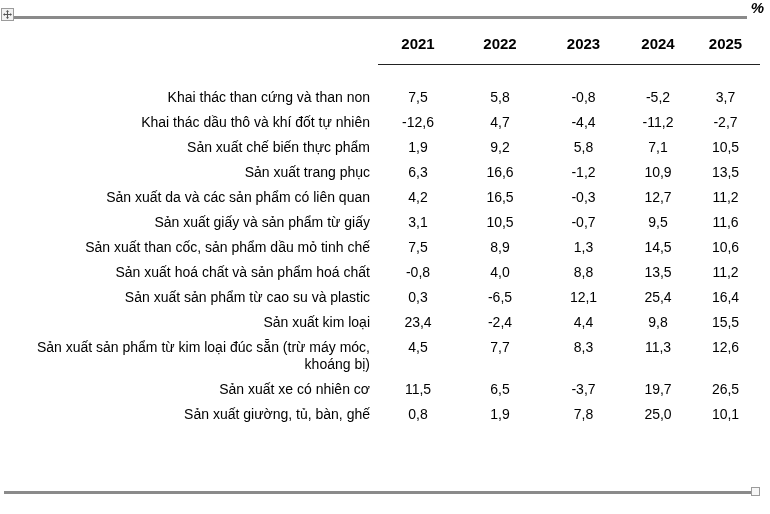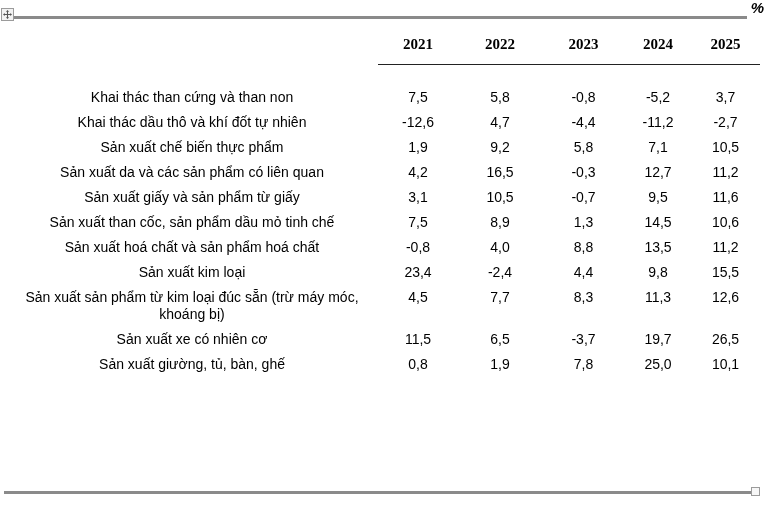--- a/index.html
+++ b/index.html
@@ -20,24 +20,24 @@
     position:absolute;top:0px;right:6px;font-weight:bold;font-style:italic;
     font-size:15px;line-height:16px;
   }
   table.data-table{
     position:absolute;left:14px;top:30px;width:746px;
     border-collapse:collapse;table-layout:fixed;font-size:14px;
   }
   th.corner-cell{padding:0;}
   th.year-cell{
     font-weight:bold;font-size:15px;text-align:center;vertical-align:bottom;
-    padding:5px 0 11px;line-height:18px;border-bottom:1px solid #222;font-family:Liberation Serif, serif;
+    padding:5px 0 11px;line-height:18px;border-bottom:1px solid #222;
   }
   td{vertical-align:top;line-height:17px;padding:4px 0;}
-  td.label-cell{text-align:center;padding-right:8px;}
+  td.label-cell{text-align:right;padding-right:8px;}
   td.value-cell{text-align:center;}
   tbody tr:first-child td{padding-top:24px;}
   .bottom-rule{
     position:absolute;left:4px;top:491px;width:752px;height:3px;background:#8a8a8a;
   }
   .resize-handle{
     position:absolute;left:751px;top:487px;width:9px;height:9px;
     border:1px solid #9b9b9b;background:#f7f7f7;box-sizing:border-box;cursor:nwse-resize;
   }
 </style>
@@ -96,20 +96,28 @@
         </tr>
         <tr>
           <td class="label-cell">Sản xuất chế biến thực phẩm</td>
           <td class="value-cell">1,9</td>
           <td class="value-cell">9,2</td>
           <td class="value-cell">5,8</td>
           <td class="value-cell">7,1</td>
           <td class="value-cell">10,5</td>
         </tr>
         <tr>
+          <td class="label-cell">Sản xuất trang phục</td>
+          <td class="value-cell">6,3</td>
+          <td class="value-cell">16,6</td>
+          <td class="value-cell">-1,2</td>
+          <td class="value-cell">10,9</td>
+          <td class="value-cell">13,5</td>
+        </tr>
+        <tr>
           <td class="label-cell">Sản xuất da và các sản phẩm có liên quan</td>
           <td class="value-cell">4,2</td>
           <td class="value-cell">16,5</td>
           <td class="value-cell">-0,3</td>
           <td class="value-cell">12,7</td>
           <td class="value-cell">11,2</td>
         </tr>
         <tr>
           <td class="label-cell">Sản xuất giấy và sản phẩm từ giấy</td>
           <td class="value-cell">3,1</td>
@@ -126,20 +134,28 @@
           <td class="value-cell">14,5</td>
           <td class="value-cell">10,6</td>
         </tr>
         <tr>
           <td class="label-cell">Sản xuất hoá chất và sản phẩm hoá chất</td>
           <td class="value-cell">-0,8</td>
           <td class="value-cell">4,0</td>
           <td class="value-cell">8,8</td>
           <td class="value-cell">13,5</td>
           <td class="value-cell">11,2</td>
+        </tr>
+        <tr>
+          <td class="label-cell">Sản xuất sản phẩm từ cao su và plastic</td>
+          <td class="value-cell">0,3</td>
+          <td class="value-cell">-6,5</td>
+          <td class="value-cell">12,1</td>
+          <td class="value-cell">25,4</td>
+          <td class="value-cell">16,4</td>
         </tr>
         <tr>
           <td class="label-cell">Sản xuất kim loại</td>
           <td class="value-cell">23,4</td>
           <td class="value-cell">-2,4</td>
           <td class="value-cell">4,4</td>
           <td class="value-cell">9,8</td>
           <td class="value-cell">15,5</td>
         </tr>
         <tr>

